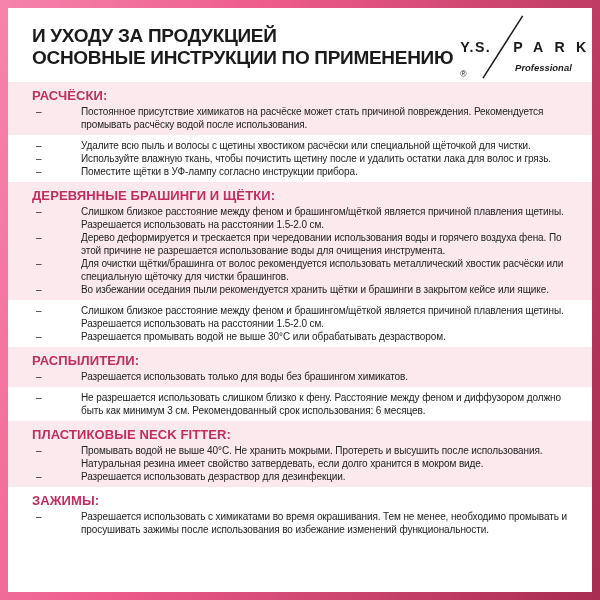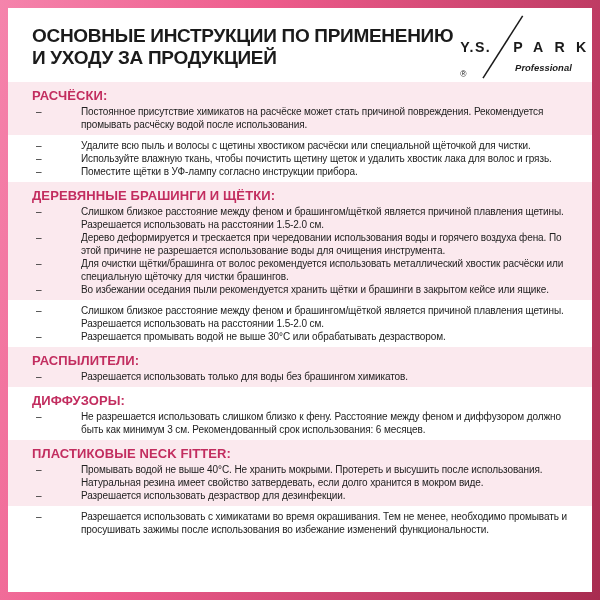--- a/index.html
+++ b/index.html
@@ -54,22 +54,22 @@
   li.item .item-text{flex:1;margin-left:36px;}
 </style>
 </head>
 <body>
 
 <div class="page">
   <div class="inner">
 
     <header>
       <h1>
+        <span class="tl">И УХОДУ ЗА ПРОДУКЦИЕЙ</span>
         <span class="tl">ОСНОВНЫЕ ИНСТРУКЦИИ ПО ПРИМЕНЕНИЮ</span>
-        <span class="tl">И УХОДУ ЗА ПРОДУКЦИЕЙ</span>
       </h1>
       <div class="logo">
         <svg width="145" height="68" viewBox="0 0 150 72">
           <line x1="30" y1="69" x2="72" y2="3" stroke="#1a1a1a" stroke-width="1.6"></line>
           <text x="6" y="41" font-family="Liberation Sans, sans-serif" font-size="15" font-weight="bold" fill="#1a1a1a" style="letter-spacing:1.5px">Y.S.</text>
           <text x="62" y="41" font-family="Liberation Sans, sans-serif" font-size="15" font-weight="bold" fill="#1a1a1a" style="letter-spacing:12px">PARK</text>
           <text x="64" y="61" font-family="Liberation Sans, sans-serif" font-size="10" font-weight="bold" font-style="italic" fill="#1a1a1a">Professional</text>
           <text x="6" y="68" font-family="Liberation Sans, sans-serif" font-size="9" fill="#1a1a1a">®</text>
         </svg>
       </div>
@@ -88,21 +88,21 @@
 
   <section class="sec">
     <ul class="sec-list">
   <li class="item">
     <span class="dash">–</span>
     <span class="item-text">Удалите всю пыль и волосы с щетины хвостиком расчёски или специальной щёточкой для чистки.</span>
   </li>
 
   <li class="item">
     <span class="dash">–</span>
-    <span class="item-text">Используйте влажную ткань, чтобы почистить щетину щеток и удалить хвостик лака для волос и грязь.</span>
+    <span class="item-text">Используйте влажную ткань, чтобы почистить щетину после и удалить остатки лака для волос и грязь.</span>
   </li>
 
   <li class="item">
     <span class="dash">–</span>
     <span class="item-text">Поместите щётки в УФ-лампу согласно инструкции прибора.</span>
   </li>
 </ul>
   </section>
 
   <section class="sec tinted">
@@ -148,21 +148,20 @@
     <h2 class="sec-h">РАСПЫЛИТЕЛИ:</h2>
     <ul class="sec-list">
   <li class="item">
     <span class="dash">–</span>
     <span class="item-text">Разрешается использовать только для воды без брашингом химикатов.</span>
   </li>
 </ul>
   </section>
 
   <section class="sec">
-    <h2 class="sec-h">ДИФФУЗОРЫ:</h2>
     <ul class="sec-list">
   <li class="item">
     <span class="dash">–</span>
     <span class="item-text">Не разрешается использовать слишком близко к фену. Расстояние между феном и диффузором должно быть как минимум 3 см. Рекомендованный срок использования: 6 месяцев.</span>
   </li>
 </ul>
   </section>
 
   <section class="sec tinted">
     <h2 class="sec-h">ПЛАСТИКОВЫЕ NECK FITTER:</h2>
@@ -173,20 +172,21 @@
   </li>
 
   <li class="item">
     <span class="dash">–</span>
     <span class="item-text">Разрешается использовать дезраствор для дезинфекции.</span>
   </li>
 </ul>
   </section>
 
   <section class="sec">
+    <h2 class="sec-h">ЗАЖИМЫ:</h2>
     <ul class="sec-list">
   <li class="item">
     <span class="dash">–</span>
     <span class="item-text">Разрешается использовать с химикатами во время окрашивания. Тем не менее, необходимо промывать и просушивать зажимы после использования во избежание изменений функциональности.</span>
   </li>
 </ul>
   </section>
 </main>
 
   </div>

